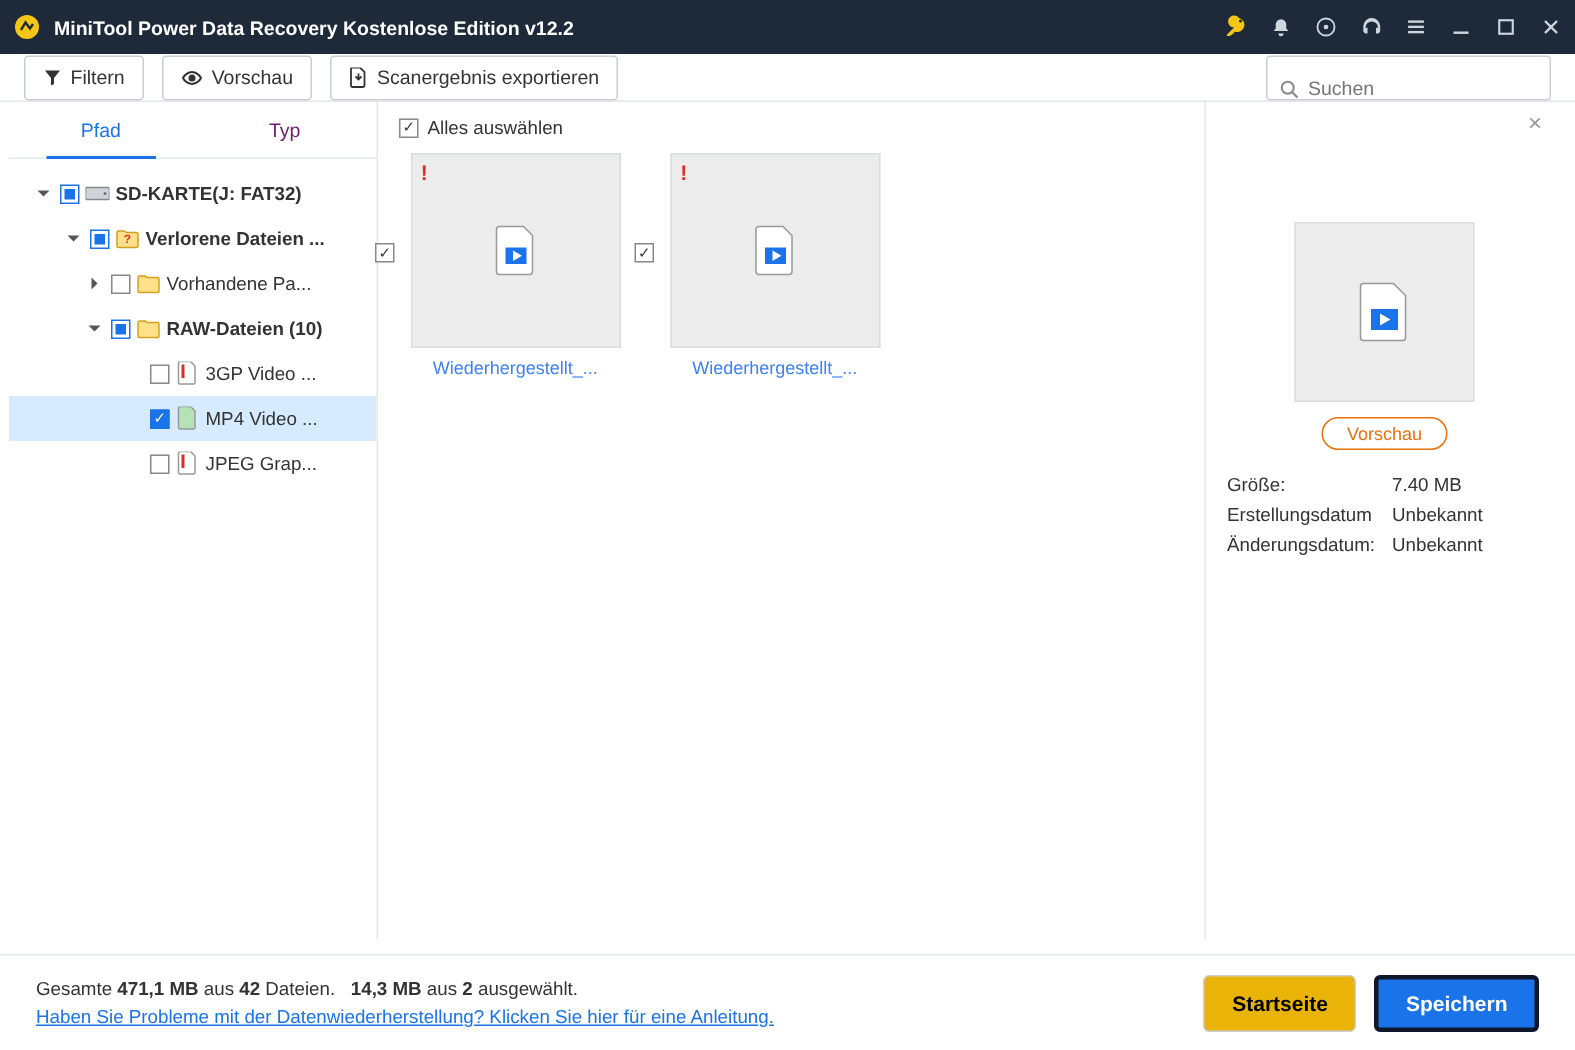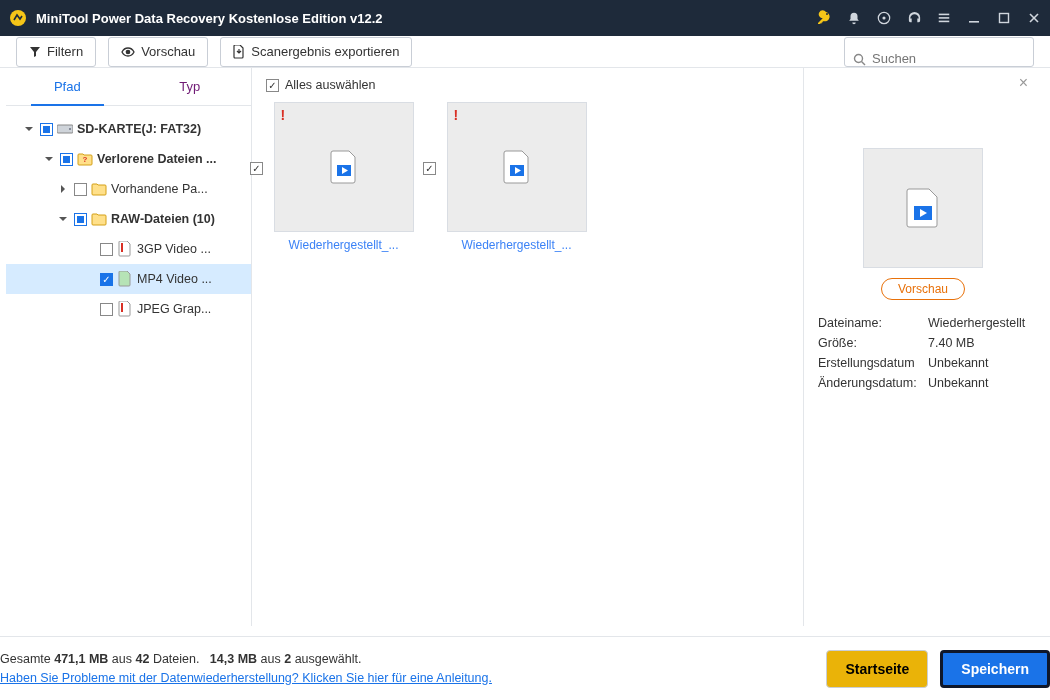--- a/index.html
+++ b/index.html
@@ -59,21 +59,21 @@
 
 .right { width: 230px; padding: 10px 6px 10px 14px; font-size: 12.5px; color: #333; position: relative; }
 .right .close { position: absolute; top: 6px; right: 6px; color: #999; cursor: pointer; font-size: 16px; }
 .pv-box { margin: 70px auto 10px auto; width: 120px; height: 120px; background: #ececec; border: 1px solid #d9dde3; display: flex; align-items: center; justify-content: center; }
 .pv-btn { display: block; margin: 6px auto 16px auto; border: 1px solid #e8710a; color: #e8710a; background: #fff; border-radius: 14px; padding: 3px 16px; font-size: 12px; cursor: pointer; }
 .meta-row { display: flex; margin: 6px 0; }
 .meta-row .k { width: 110px; color: #333; }
 .meta-row .v { flex: 1; }
 
 
-.footer { height: 64px; border-top: 1px solid #e3e6ea; padding: 10px 0; display: flex; align-items: center; background: #fff; }
+.footer { height: 64px; border-top: 1px solid #e3e6ea; padding: 10px 24px; display: flex; align-items: center; background: #fff; }
 .footer .finfo { flex: 1; font-size: 12.5px; color: #333; line-height: 1.5; }
 .footer .finfo a { color: #1a73e8; text-decoration: underline; cursor: pointer; }
 .footer .fbtns { display: flex; gap: 12px; align-items: center; }
 .fbtn { height: 38px; padding: 0 18px; border-radius: 4px; font-size: 14px; font-weight: 600; border: 1px solid #c9ced6; background: #eab308; cursor: pointer; }
 .fbtn.primary { background: #1a73e8; color: #fff; border: 3px solid #0f172a; }
 
 
 svg { display: block; }
 </style>
 </head>
@@ -320,24 +320,20 @@
     <div class="pv-box">
       <svg width="34" height="40" viewBox="0 0 34 40">
           <path d="M3 1h20l8 8v28a2 2 0 0 1-2 2H3a2 2 0 0 1-2-2V3a2 2 0 0 1 2-2z" fill="#fff" stroke="#999"></path>
           <rect x="8" y="18" width="18" height="14" fill="#1a73e8"></rect>
           <path d="M14 21v8l7-4z" fill="#fff"></path>
         </svg>
     </div>
     <button class="pv-btn">Vorschau</button>
     <div id="meta-rows">
         <div class="meta-row">
-          <span class="k">Dateiname:</span>
-          <span class="v">Wiederhergestellt</span>
-        </div>
-        <div class="meta-row">
           <span class="k">Größe:</span>
           <span class="v">7.40 MB</span>
         </div>
         <div class="meta-row">
           <span class="k">Erstellungsdatum</span>
           <span class="v">Unbekannt</span>
         </div>
         <div class="meta-row">
           <span class="k">Änderungsdatum:</span>
           <span class="v">Unbekannt</span>

